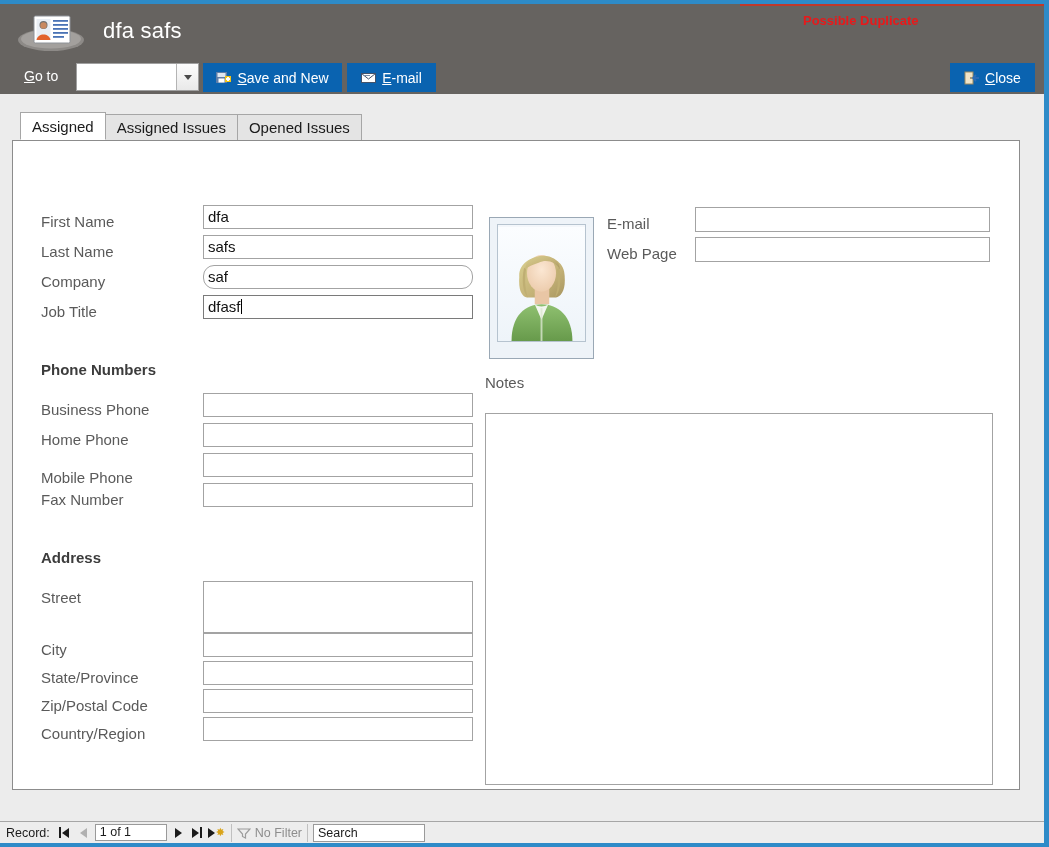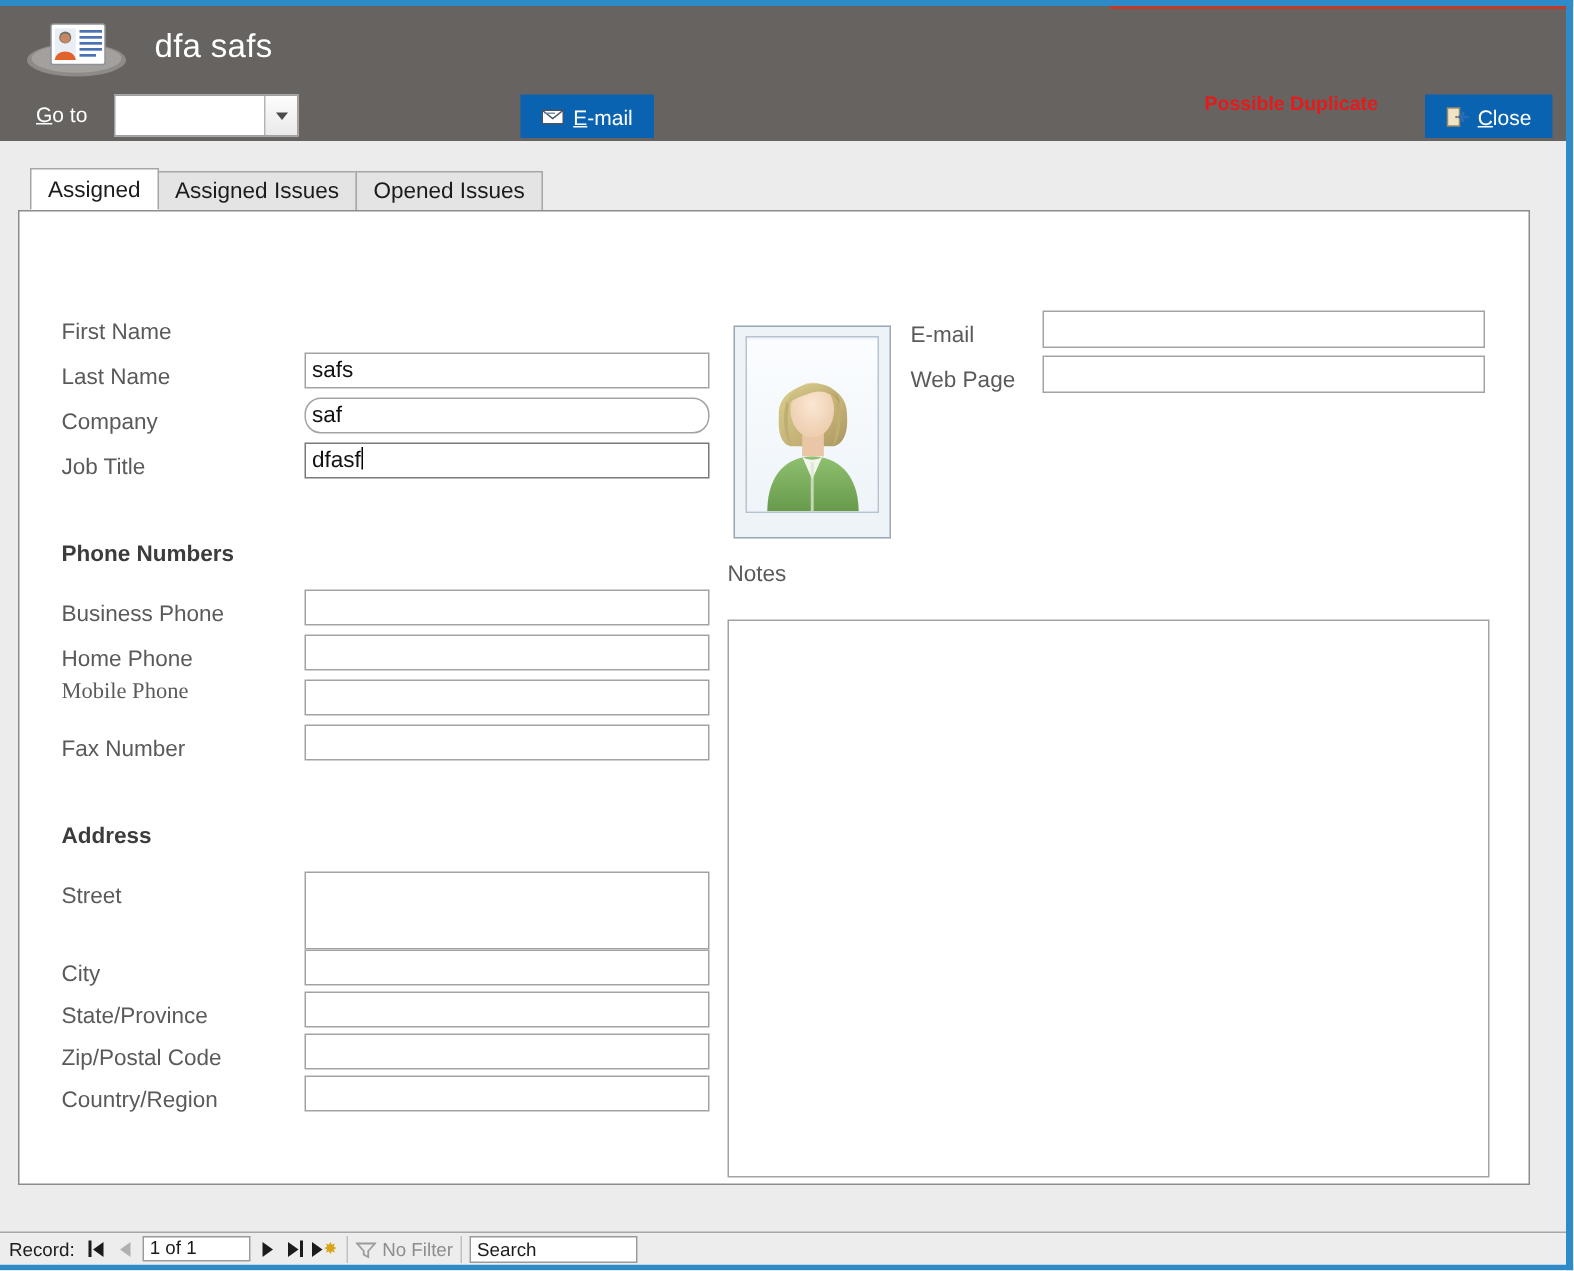--- a/index.html
+++ b/index.html
@@ -72,21 +72,20 @@
     letter-spacing: 0.2px;
     white-space: nowrap;
   }
   .dup-warning {
     position: absolute;
     left: 803px; top: 9px;
     font-size: 13px;
     font-weight: bold;
     color: #e8191b;
     white-space: nowrap;
-    margin-top: 48px;
   }
 
   
   .goto-label {
     position: absolute;
     left: 24px; top: 64px;
     font-size: 14px;
     color: #ffffff;
     white-space: nowrap;
   }
@@ -356,20 +355,33 @@
     <div class="dup-warning">Possible Duplicate</div>
 
     <div class="goto-label"><u>G</u><span>o to</span></div>
 
     <div class="combo">
       <div class="combo-btn">
         <div class="chev"></div>
       </div>
     </div>
 
+    <div class="cmdbtn btn-save-new">
+      <span class="mini-icon">
+        <svg width="16" height="14" viewBox="0 0 16 14">
+          <rect x="0" y="1" width="11" height="11" fill="#5f7ea8"></rect>
+          <rect x="1.5" y="2" width="8" height="4" fill="#dfe7f0"></rect>
+          <rect x="2.5" y="7.5" width="6" height="4" fill="#ffffff"></rect>
+          <rect x="9" y="5" width="6" height="6" fill="#f0c419"></rect>
+          <rect x="11" y="6" width="2" height="4" fill="#ffffff"></rect>
+          <rect x="10" y="7" width="4" height="2" fill="#ffffff"></rect>
+        </svg>
+      </span>
+      <span><u>S</u><span>ave and New</span></span>
+    </div>
 
     <div class="cmdbtn btn-email">
       <span class="mini-icon">
         <svg width="16" height="12" viewBox="0 0 16 12">
           <rect x="0.5" y="1.5" width="14" height="9" fill="#ffffff" stroke="#44536a"></rect>
           <path d="M0.5 1.5 L7.5 7 L14.5 1.5" fill="none" stroke="#44536a" stroke-width="1"></path>
           <rect x="2" y="3" width="7" height="1" fill="#7f8fa6"></rect>
         </svg>
       </span>
       <span><u>E</u><span>-mail</span></span>
@@ -392,39 +404,40 @@
 
     <div class="tabs">
       <div class="tab active">Assigned</div>
       <div class="tab">Assigned Issues</div>
       <div class="tab">Opened Issues</div>
     </div>
 
     <div class="tab-panel">
 
       <div class="flabel" style="left:28px; top:72px;">First Name</div>
+      <div class="finput" style="left:190px; top:64px; width:270px; height:24px;">dfa</div>
 
       <div class="flabel" style="left:28px; top:102px;">Last Name</div>
       <div class="finput" style="left:190px; top:94px; width:270px; height:24px;">safs</div>
 
       <div class="flabel" style="left:28px; top:132px;">Company</div>
       <div class="finput" style="left:190px; top:124px; width:270px; height:24px;border-radius:11px;">saf</div>
 
       <div class="flabel" style="left:28px; top:162px;">Job Title</div>
       <div class="finput focused" style="left:190px; top:154px; width:270px; height:24px;"><span>dfasf</span><span class="caret"></span></div>
 
       <div class="fsection" style="left:28px; top:220px;">Phone Numbers</div>
 
       <div class="flabel" style="left:28px; top:260px;">Business Phone</div>
       <div class="finput" style="left:190px; top:252px; width:270px; height:24px;"></div>
 
       <div class="flabel" style="left:28px; top:290px;">Home Phone</div>
       <div class="finput" style="left:190px; top:282px; width:270px; height:24px;"></div>
 
-      <div class="flabel" style="left:28px; top:312px;font-family:Liberation Serif, serif;">Mobile Phone</div>
+      <div class="flabel" style="left:28px; top:328px;">Mobile Phone</div>
       <div class="finput" style="left:190px; top:312px; width:270px; height:24px;"></div>
 
       <div class="flabel" style="left:28px; top:350px;">Fax Number</div>
       <div class="finput" style="left:190px; top:342px; width:270px; height:24px;"></div>
 
       <div class="fsection" style="left:28px; top:408px;">Address</div>
 
       <div class="flabel" style="left:28px; top:448px;">Street</div>
       <div class="finput" style="left:190px; top:440px; width:270px; height:52px;"></div>
 

